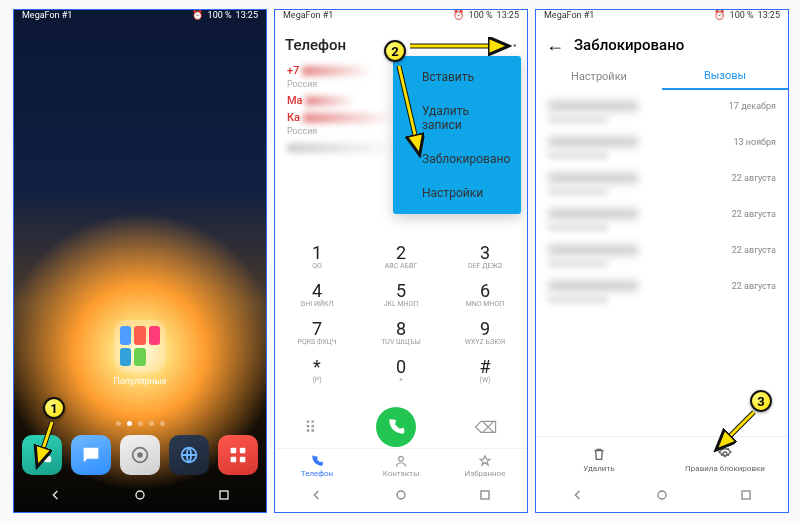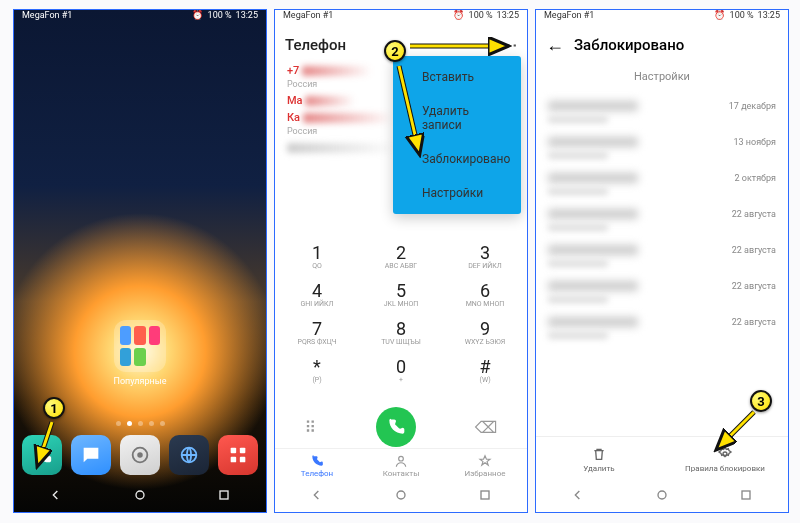--- a/index.html
+++ b/index.html
@@ -399,21 +399,21 @@
         <div class="s">QO</div>
       </div>
     <div class="key">
         <div class="d">2</div>
         <div class="s">ABC
 АБВГ</div>
       </div>
     <div class="key">
         <div class="d">3</div>
         <div class="s">DEF
-ИЙКЛ</div>
+ДЕЖЗ</div>
       </div>
     <div class="key">
         <div class="d">4</div>
         <div class="s">GHI
 ИЙКЛ</div>
       </div>
     <div class="key">
         <div class="d">5</div>
         <div class="s">JKL
 МНОП</div>
@@ -506,26 +506,26 @@
     <span>13:25</span>
   </div>
 
   <div class="hdr3">
     <span class="back">←</span>
     <span>Заблокировано</span>
   </div>
 
   <div class="tabs3">
     <div>Настройки</div>
+    <div class="act">Вызовы</div>
   </div>
 
   <div class="blocklist">
     <div class="blockrow"><span class="n"></span><span class="dt">17 декабря</span><span class="sub"></span></div>
     <div class="blockrow"><span class="n"></span><span class="dt">13 ноября</span><span class="sub"></span></div>
-    <div class="blockrow"><span class="n"></span><span class="dt">2 октября</span><span class="sub"></span></div>
     <div class="blockrow"><span class="n"></span><span class="dt">22 августа</span><span class="sub"></span></div>
     <div class="blockrow"><span class="n"></span><span class="dt">22 августа</span><span class="sub"></span></div>
     <div class="blockrow"><span class="n"></span><span class="dt">22 августа</span><span class="sub"></span></div>
     <div class="blockrow"><span class="n"></span><span class="dt">22 августа</span><span class="sub"></span></div>
   </div>
 
   <div class="actions3">
     <div class="a">
       <svg viewBox="0 0 24 24" fill="none" stroke="#666" stroke-width="2">
           <path d="M5 7h14M9 7V5h6v2M7 7l1 13h8l1-13"></path>

